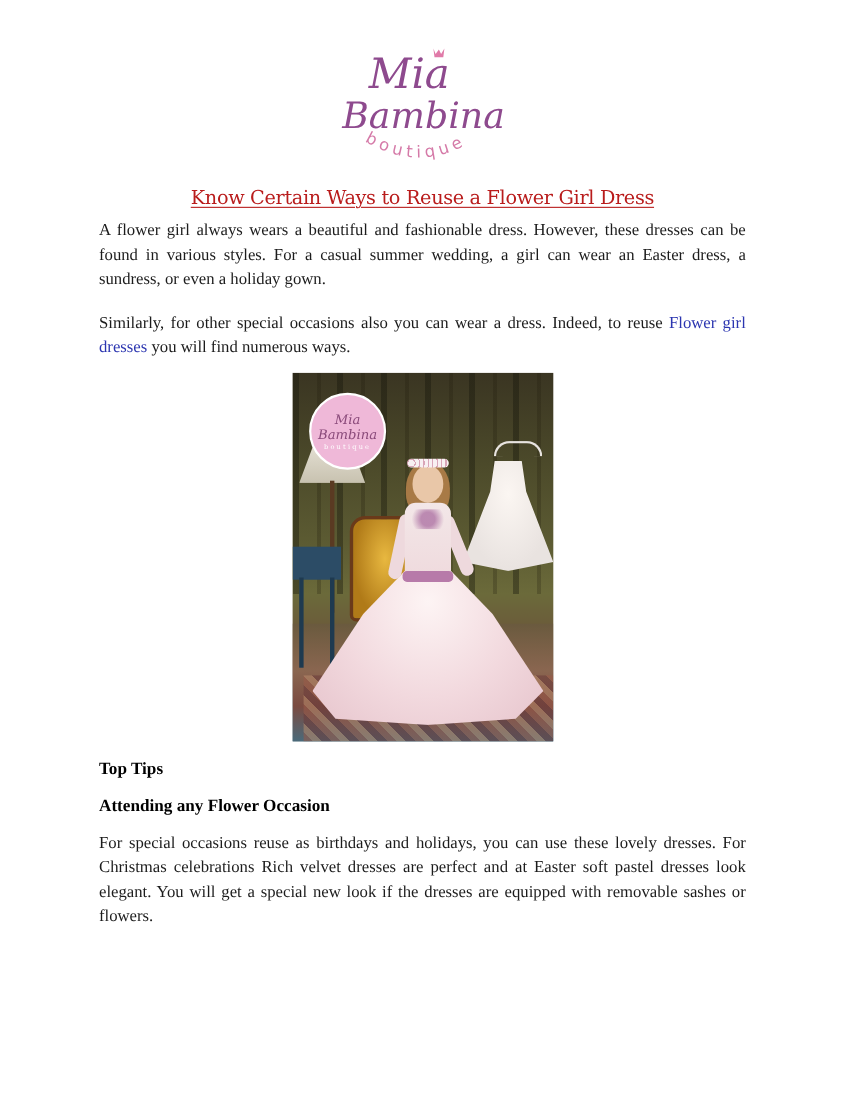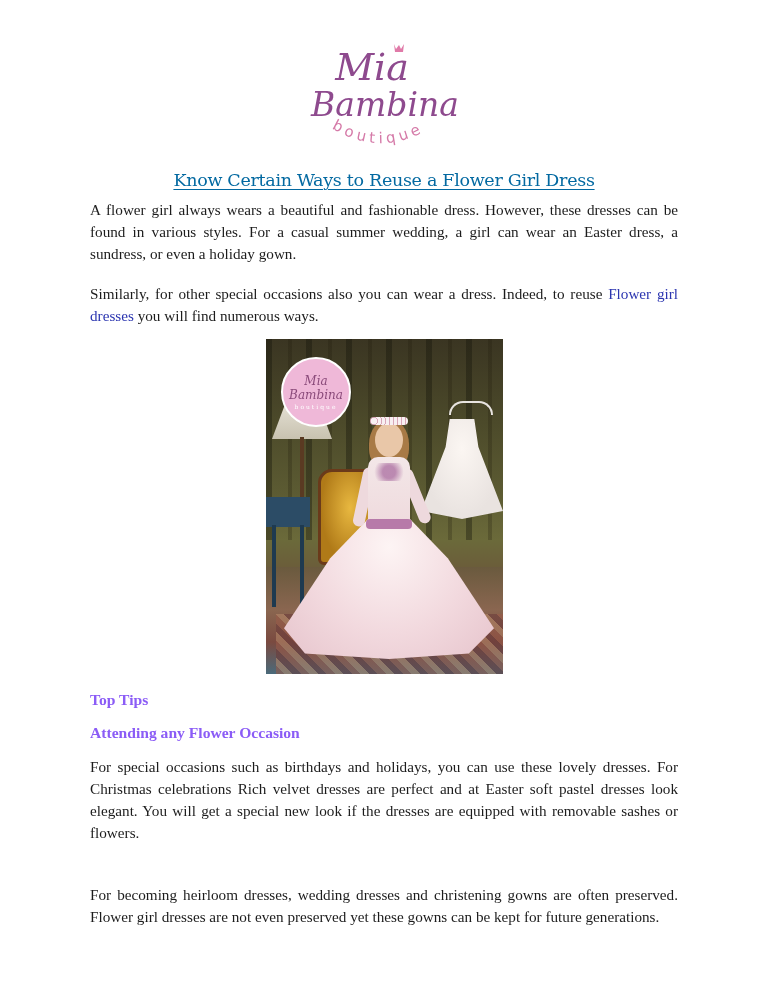--- a/index.html
+++ b/index.html
@@ -7,34 +7,34 @@
     .page { position: absolute; left: 0; top: 0; width: 768px; height: 734px; background: #fff; border-radius: 12px; }
 
     
     .logo { position: absolute; left: 310px; top: 38px; width: 150px; height: 118px; }
     .logo svg { display: block; }
 
     
     .title {
       position: absolute; left: 0; top: 170px; width: 768px; text-align: center;
       font-family: "DejaVu Serif", serif; font-size: 17.5px; letter-spacing: -0.3px;
-      color: #0369a1;
+      color: #b91c1c;
     }
     .title span { text-decoration: underline; text-underline-offset: 3px; text-decoration-thickness: 1px; }
 
     .text {
       position: absolute; left: 90px; width: 588px;
       font-family: "Liberation Serif", serif; font-size: 15.2px; line-height: 22px;
       text-align: justify; color: #1c1c1c;
     }
     .text a { color: #2b35b0; text-decoration: none; }
     .heading {
       position: absolute; left: 90px;
       font-family: "Liberation Serif", serif; font-weight: bold; font-size: 15.6px;
-      color: #8b5cf6;
+      color: #000000;
     }
 
     
     .photo {
       position: absolute; left: 266px; top: 339px; width: 237px; height: 335px; overflow: hidden;
       background: linear-gradient(180deg, #3a3522 0%, #4c4a2a 25%, #5b5a32 45%, #6b6a3a 60%, #6b4a3a 80%, #3f5f6f 100%);
     }
     .photo .trees {
       position: absolute; inset: 0;
       background:
@@ -149,17 +149,16 @@
     <div class="badge">
       <span class="b1">Mia</span>
       <span class="b2">Bambina</span>
       <span class="b3">boutique</span>
     </div>
   </div>
 
   <div class="heading" style="top:691px;">Top Tips</div>
 
   <div class="heading" style="top:724px;">Attending any Flower Occasion</div>
-  <p class="text" style="top:756px; margin:0;">For special occasions such as birthdays and holidays, you can use these lovely dresses. For Christmas celebrations Rich velvet dresses are perfect and at Easter soft pastel dresses look elegant. You will get a special new look if the dresses are equipped with removable sashes or flowers.</p>
+  <p class="text" style="top:756px; margin:0;">For special occasions reuse as birthdays and holidays, you can use these lovely dresses. For Christmas celebrations Rich velvet dresses are perfect and at Easter soft pastel dresses look elegant. You will get a special new look if the dresses are equipped with removable sashes or flowers.</p>
 
-  <p class="text" style="top:884px; margin:0;">For becoming heirloom dresses, wedding dresses and christening gowns are often preserved. Flower girl dresses are not even preserved yet these gowns can be kept for future generations.</p>
 
 </div>
 
 </body></html>

